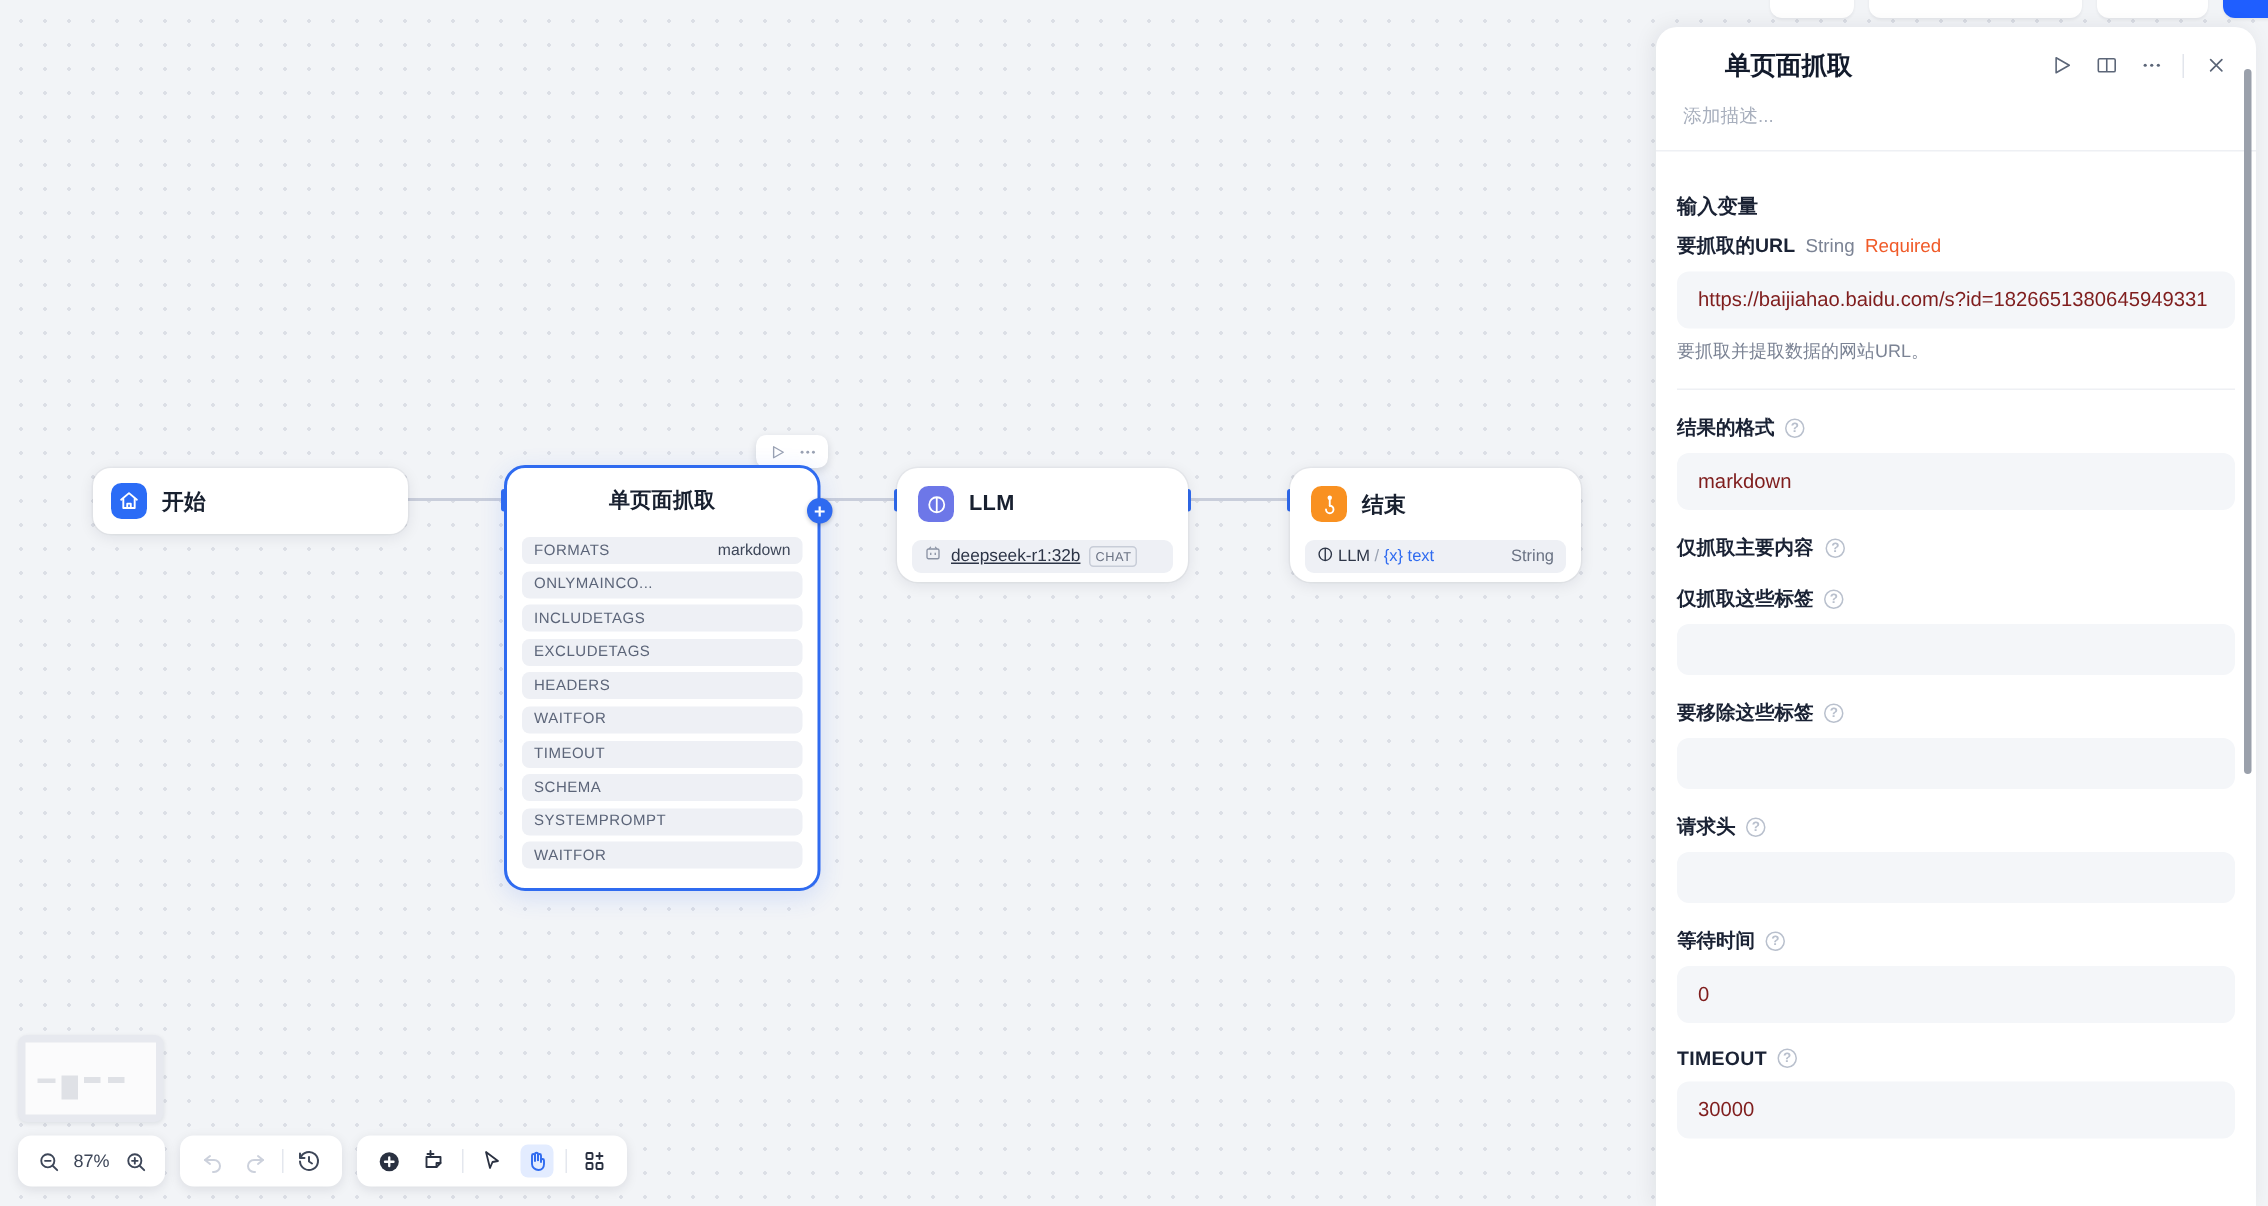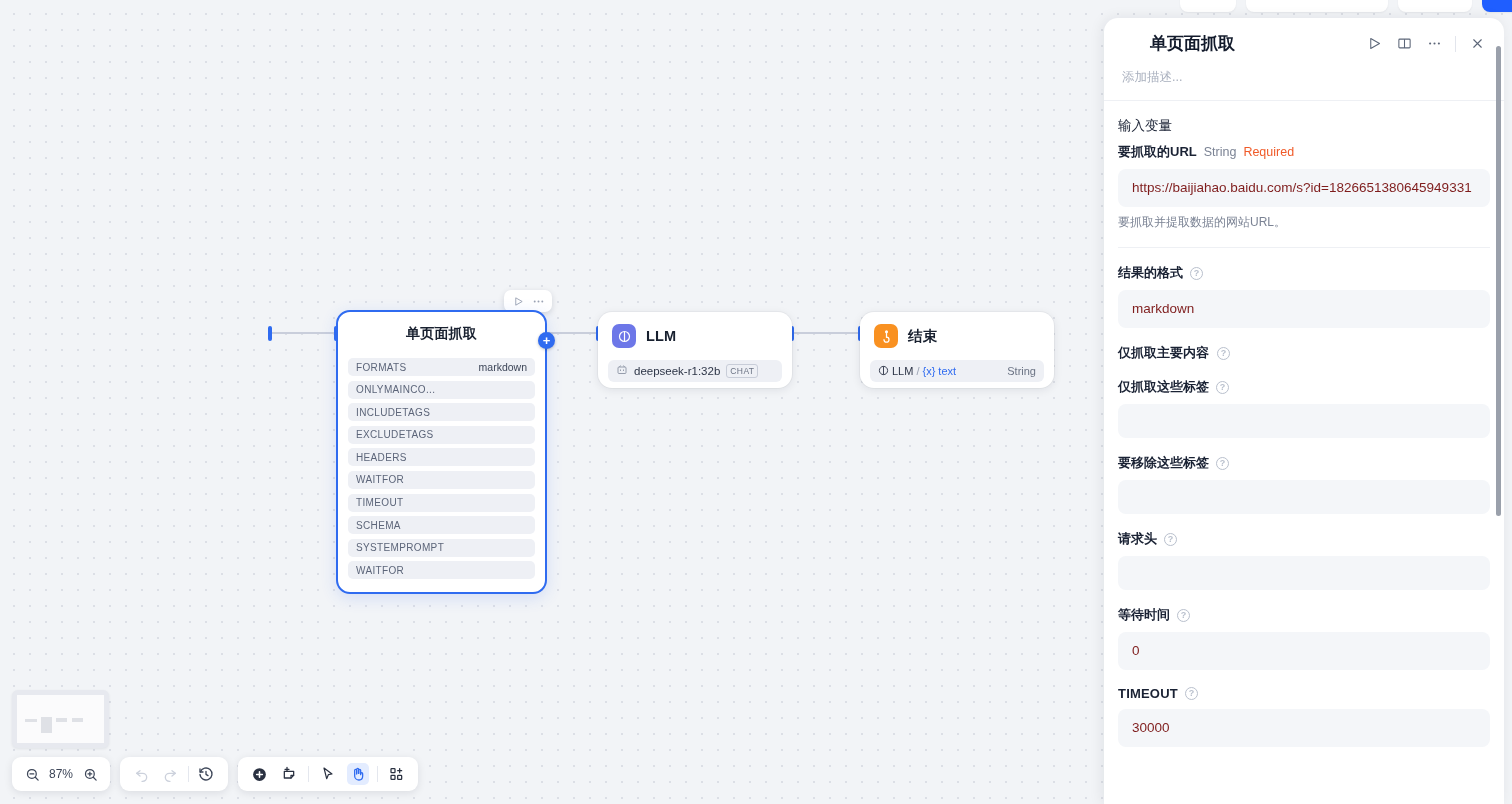--- a/index.html
+++ b/index.html
@@ -87,21 +87,21 @@
   .node-tools .tbtn { width: 18px; height: 18px; display: flex; align-items: center; justify-content: center; color: #99a1b3; border-radius: 4px; }
 
   
   #node-llm { left: 598px; top: 312px; width: 194px; height: 76px; }
   #node-llm .node-ico { background: #6d77e8; }
   .chip {
     margin: 0 10px 0 10px;
     background: #eef0f5; border-radius: 6px; height: 22px;
     display: flex; align-items: center; gap: 6px; padding: 0 8px;
   }
-  .chip .ctext { font-size: 11.5px; color: #2d3547; }
+  .chip .ctext { font-size: 11.5px; color: #2d3547; text-decoration: underline; }
   .chip .cbadge {
     font-size: 8.5px; color: #6b7384; border: 1px solid #c8cdd8;
     border-radius: 3px; padding: 1px 3px; letter-spacing: .4px; text-align: center;
   }
 
   
   #node-end { left: 860px; top: 312px; width: 194px; height: 76px; }
   #node-end .node-ico { background: #f99121; }
   .outrow {
     margin: 0 10px; background: #eef0f5; border-radius: 6px; height: 22px;
@@ -147,21 +147,21 @@
     box-shadow: -2px 0 14px rgba(16,24,40,.08);
     overflow: hidden;
   }
   .panel-head { display: flex; align-items: center; padding: 14px 18px 10px 18px; }
   .panel-title { font-size: 17px; font-weight: 700; color: #121a2b; flex: 1; text-align: left; padding-left: 28px; }
   .panel-actions { display: flex; align-items: center; gap: 12px; color: #616b7e; }
   .pa { width: 18px; height: 18px; display: flex; align-items: center; justify-content: center; }
   .panel-desc { padding: 4px 18px 14px 18px; font-size: 12.5px; color: #a8afbd; border-bottom: 1px solid #eef0f4; }
 
   .panel-body { padding: 14px 14px 0 14px; }
-  .sec-title { font-size: 13.5px; font-weight: 400; color: #1a2234; margin: 2px 0 8px 0; }
+  .sec-title { font-size: 13.5px; font-weight: 700; color: #1a2234; margin: 14px 0 8px 0; }
   .field-label { display: flex; align-items: center; gap: 7px; margin: 0 0 8px 0; }
   .fl-name { font-size: 13px; font-weight: 700; color: #1a2234; }
   .fl-name.upper { letter-spacing: .2px; }
   .fl-type { font-size: 12.5px; color: #7b8394; font-weight: 400; }
   .fl-req { font-size: 12.5px; color: #f05a28; font-weight: 400; }
   .help {
     width: 13px; height: 13px; border-radius: 50%;
     border: 1px solid #b9c0cd; color: #b9c0cd;
     font-size: 9px; line-height: 11px; text-align: center; font-weight: 700;
     flex: 0 0 auto;
@@ -207,20 +207,32 @@
     <div class="handle" style="left:268px; top:326px;"></div>
     <div class="handle" style="left:334px; top:326px;"></div>
 
     <div class="edge" style="left:548px; top:332px; width:52px;"></div>
     <div class="handle" style="left:596px; top:326px;"></div>
 
     <div class="edge" style="left:792px; top:332px; width:70px;"></div>
     <div class="handle" style="left:790px; top:326px;"></div>
     <div class="handle" style="left:858px; top:326px;"></div>
 
+    <div class="node" id="node-start">
+      <div class="node-head">
+        <div class="node-ico">
+          <svg width="14" height="14" viewBox="0 0 24 24" fill="none" stroke="#ffffff" stroke-width="2.2" stroke-linecap="round" stroke-linejoin="round">
+            <path d="M3 10.5 12 3l9 7.5"></path>
+              <path d="M5.5 9.5V20h13V9.5"></path>
+              <path d="M10 20v-5h4v5"></path>
+          </svg>
+        </div>
+        <span class="node-title">开始</span>
+      </div>
+    </div>
 
     <div class="node-tools">
       <div class="tbtn">
         <svg width="11" height="11" viewBox="0 0 24 24" fill="none" stroke="#9aa2b3" stroke-width="2" stroke-linejoin="round">
             <path d="M6 4l14 8-14 8z"></path>
           </svg>
       </div>
       <div class="tbtn">
         <svg width="13" height="13" viewBox="0 0 24 24" fill="#9aa2b3">
             <circle cx="5" cy="12" r="1.8"></circle>

